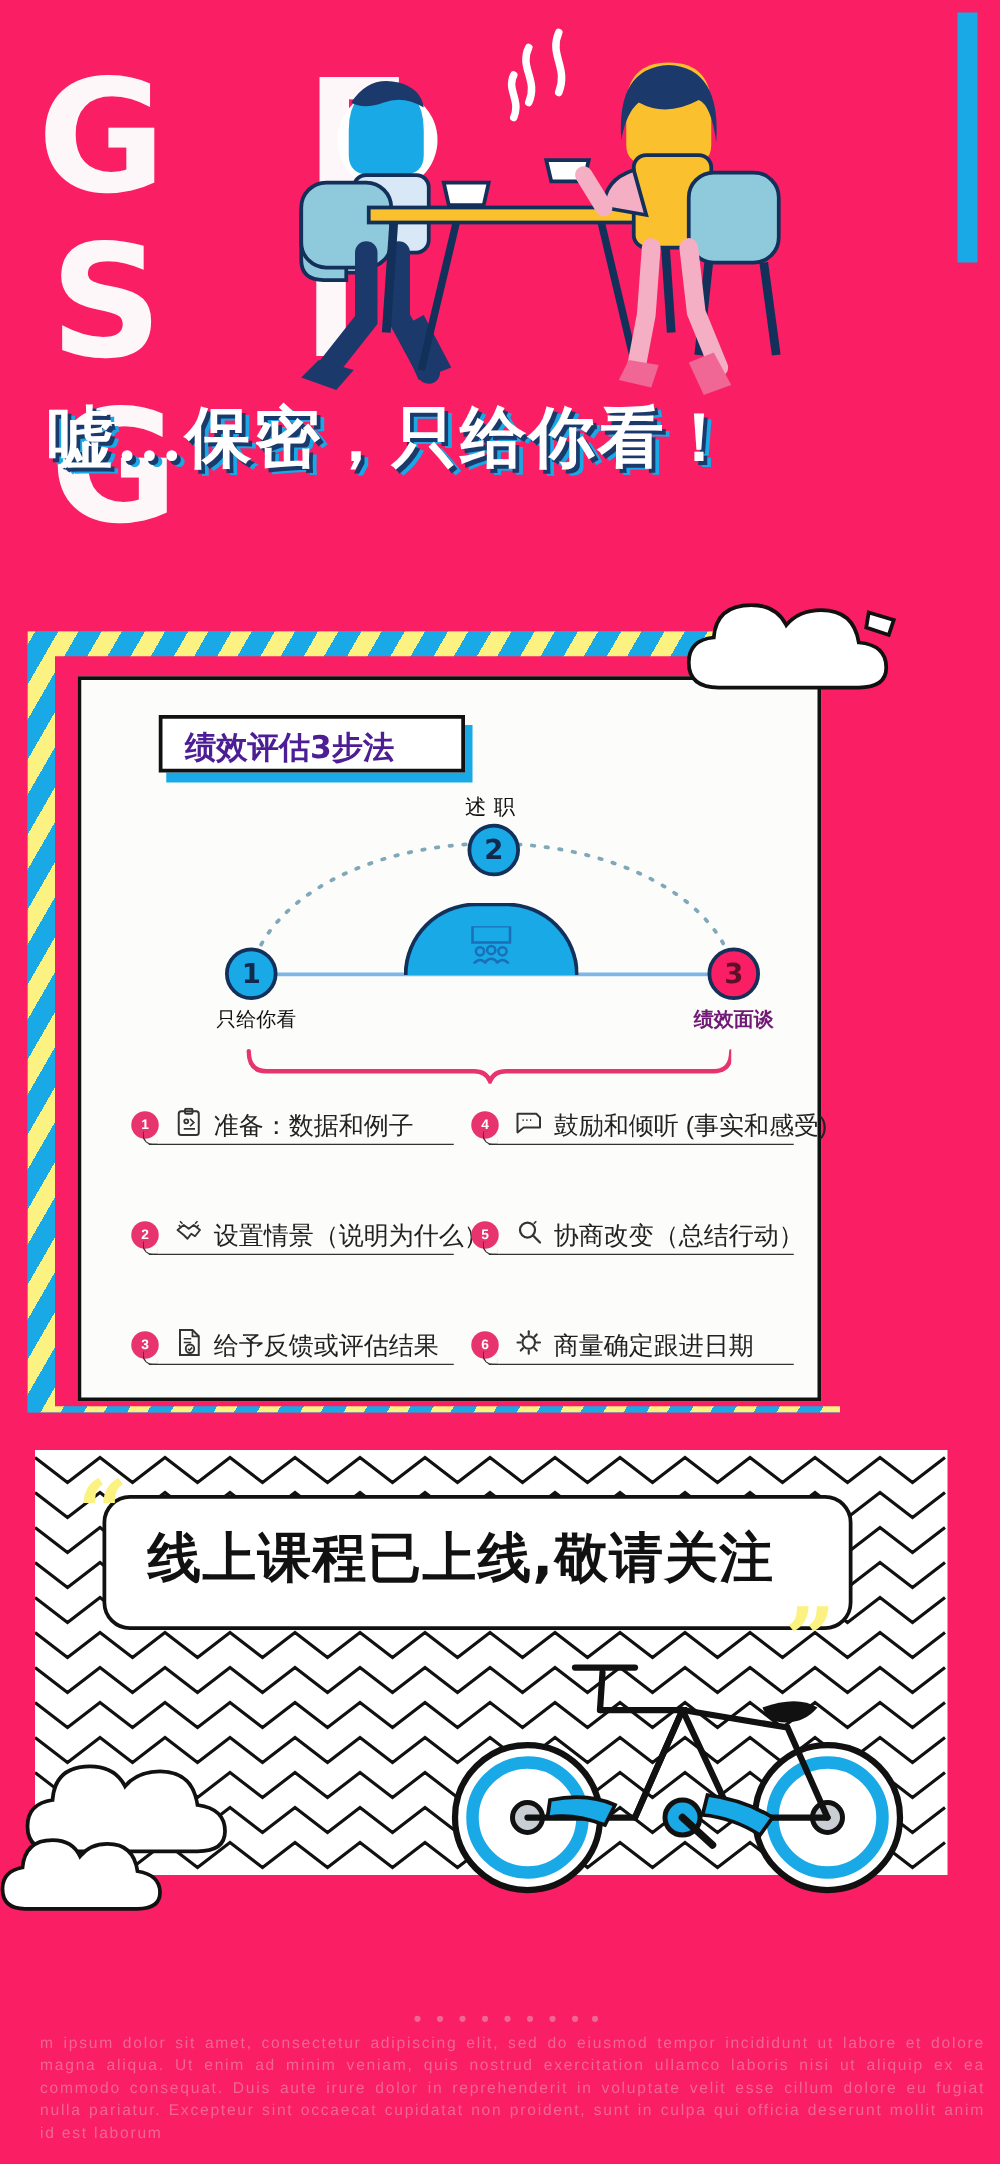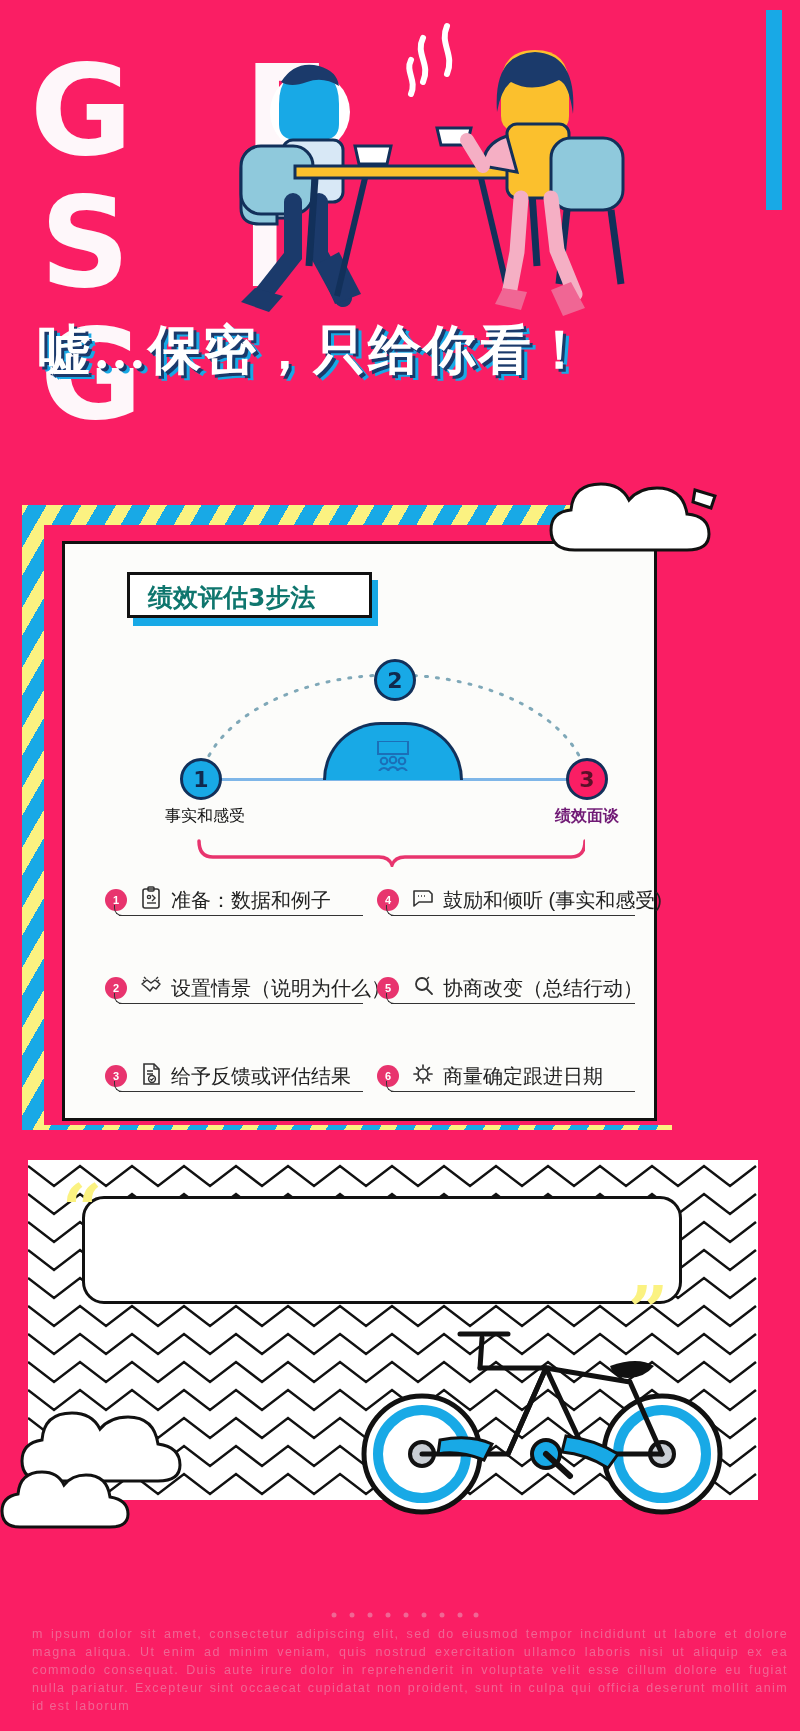--- a/index.html
+++ b/index.html
@@ -111,21 +111,21 @@
     position: absolute; left: 68px; top: 36px;
     width: 245px; height: 46px; background: #18A9E6;
   }
   .card-title {
     position: absolute; left: 62px; top: 28px;
     width: 245px; height: 46px;
     background: #ffffff; border: 3px solid #111;
   }
   .card-title span {
     position: absolute; left: 18px; top: 6px;
-    font-size: 25px; font-weight: 700; color: #0f766e;
+    font-size: 25px; font-weight: 700; color: #4c1d95;
     font-family: "DejaVu Sans", sans-serif;
     white-space: nowrap;
   }
 
   
   .diagram { position: absolute; left: 60px; top: 90px; width: 540px; height: 200px; }
   .diag-label-top {
     position: absolute; left: 0; right: 0; top: 0;
     text-align: center; font-size: 17px; color: #111;
     letter-spacing: 6px; font-weight: 500;
@@ -320,20 +320,21 @@
     </div>
     <div class="card-pink"></div>
     <div class="card-white">
 
       <div class="card-title-shadow"></div>
       <div class="card-title">
         <span>绩效评估3步法</span>
       </div>
 
       <div class="diagram">
+        <div class="diag-label-top">述职</div>
 
         <svg class="arc-svg" viewBox="0 0 540 200">
           <path d="M76 142 A 195 118 0 0 1 462 142" fill="none" stroke="#7FA8B8" stroke-width="3" stroke-dasharray="2 9" stroke-linecap="round"></path>
         </svg>
 
         <div class="baseline"></div>
 
         <div class="dome">
           <svg class="dome-icon" viewBox="0 0 46 30">
             <rect x="8" y="0" width="30" height="13" fill="none" stroke="#1B6FB8" stroke-width="2"></rect>
@@ -349,21 +350,21 @@
         <div class="node node-1">
           <span>1</span>
         </div>
         <div class="node node-2">
           <span>2</span>
         </div>
         <div class="node node-3">
           <span>3</span>
         </div>
 
-        <div class="lbl-left">事实和感受</div>
+        <div class="lbl-left">只给你看</div>
         <div class="lbl-right">绩效面谈</div>
       </div>
 
       <svg class="brace" viewBox="0 0 390 28">
         <path d="M4 2 q0 16 14 16 l166 0 q10 0 13 8 q3 -8 13 -8 l166 0 q14 0 14 -16" fill="none" stroke="#E8346E" stroke-width="3.5" stroke-linecap="round"></path>
       </svg>
 
       <div class="list">
 
         <div class="litem col-l row-a">
@@ -473,20 +474,21 @@
           <path d="M0 258 L26 278 L52 258 L78 278 L104 258 L130 278 L156 258 L182 278 L208 258 L234 278 L260 258 L286 278 L312 258 L338 278 L364 258 L390 278 L416 258 L442 278 L468 258 L494 278 L520 258 L546 278 L572 258 L598 278 L624 258 L650 278 L676 258 L702 278 L728 258"></path>
           <path d="M0 286 L26 306 L52 286 L78 306 L104 286 L130 306 L156 286 L182 306 L208 286 L234 306 L260 286 L286 306 L312 286 L338 306 L364 286 L390 306 L416 286 L442 306 L468 286 L494 306 L520 286 L546 306 L572 286 L598 306 L624 286 L650 306 L676 286 L702 306 L728 286"></path>
           <path d="M0 314 L26 334 L52 314 L78 334 L104 314 L130 334 L156 314 L182 334 L208 314 L234 334 L260 314 L286 334 L312 314 L338 334 L364 314 L390 334 L416 314 L442 334 L468 314 L494 334 L520 314 L546 334 L572 314 L598 334 L624 314 L650 334 L676 314 L702 334 L728 314"></path>
         </g>
       </svg>
     </div>
 
     <div class="cta-box"></div>
     <div class="quote-open">“</div>
     <div class="quote-close">”</div>
+    <div class="cta-text">线上课程已上线,敬请关注</div>
 
     <svg style="position:absolute; left:330px; top:190px; width:440px; height:230px;" viewBox="0 0 440 230">
 
       <g stroke="#111" stroke-width="5" fill="none" stroke-linecap="round">
         <circle cx="92" cy="164" r="58" fill="#fff"></circle>
         <circle cx="332" cy="164" r="58" fill="#fff"></circle>
         <circle cx="92" cy="164" r="44" fill="none" stroke="#18A9E6" stroke-width="10"></circle>
         <circle cx="332" cy="164" r="44" fill="none" stroke="#18A9E6" stroke-width="10"></circle>
         <circle cx="92" cy="164" r="12" fill="#C9CED4" stroke="#111" stroke-width="4"></circle>
         <circle cx="332" cy="164" r="12" fill="#C9CED4" stroke="#111" stroke-width="4"></circle>

